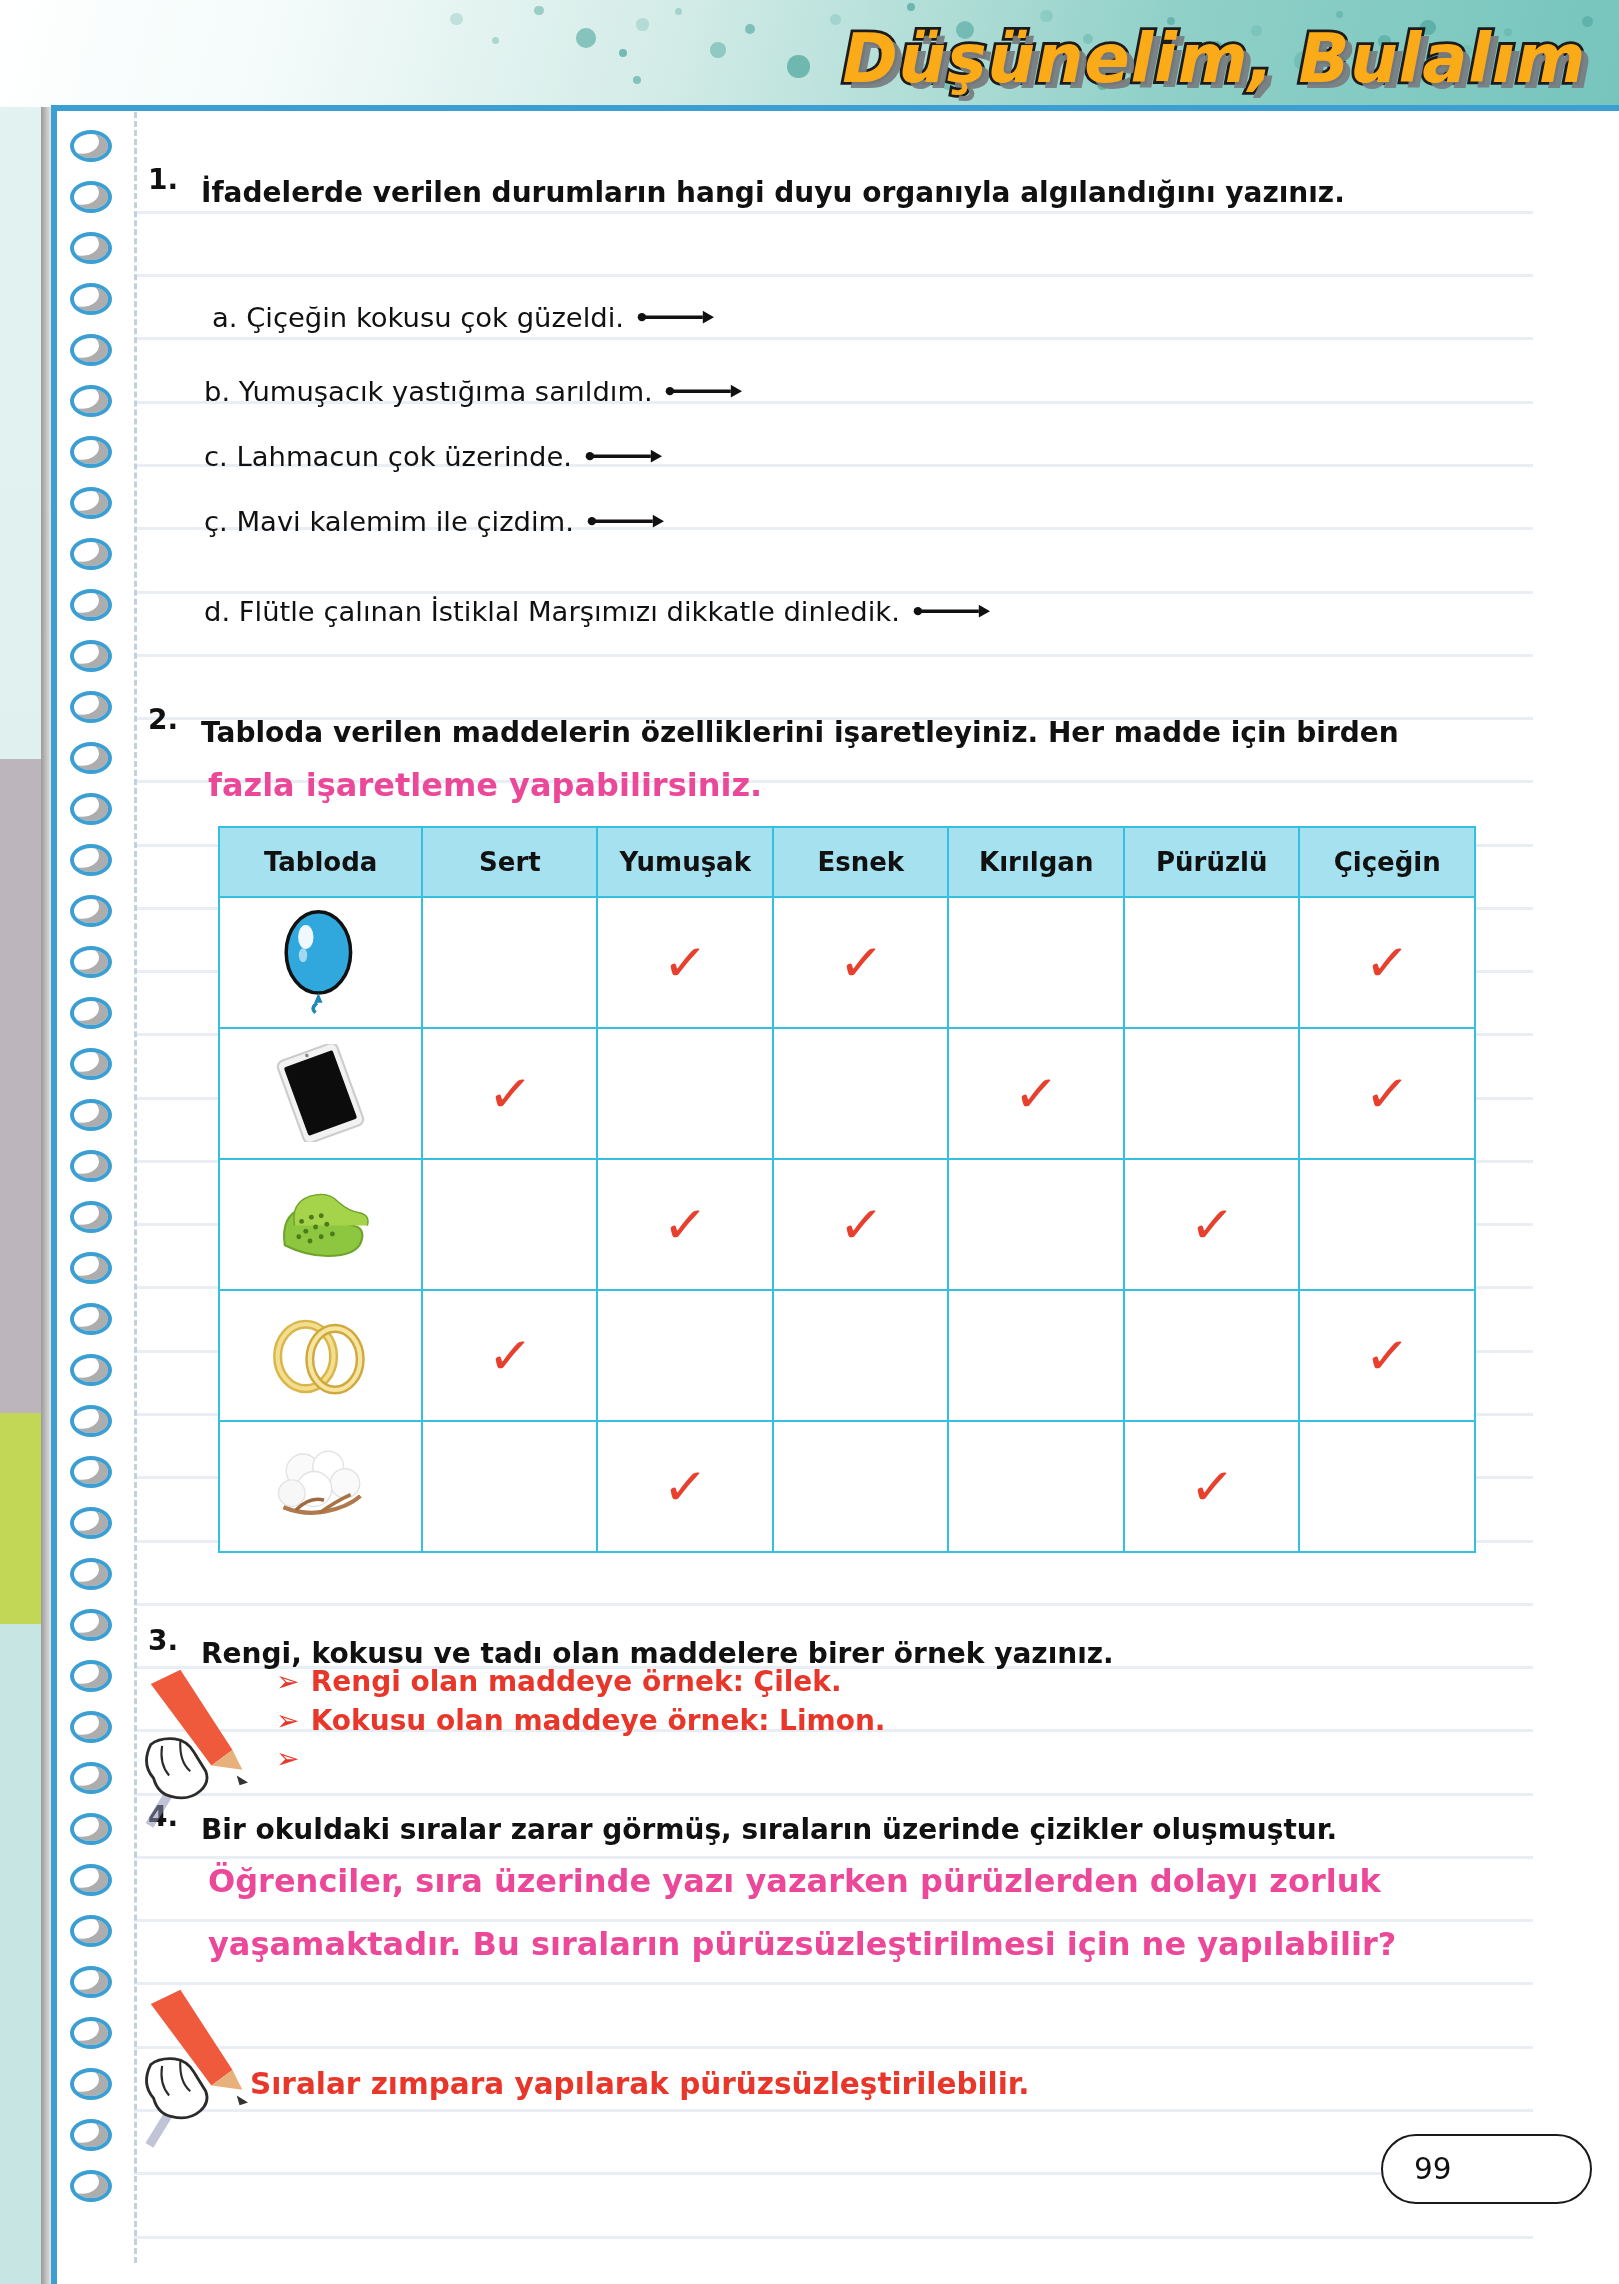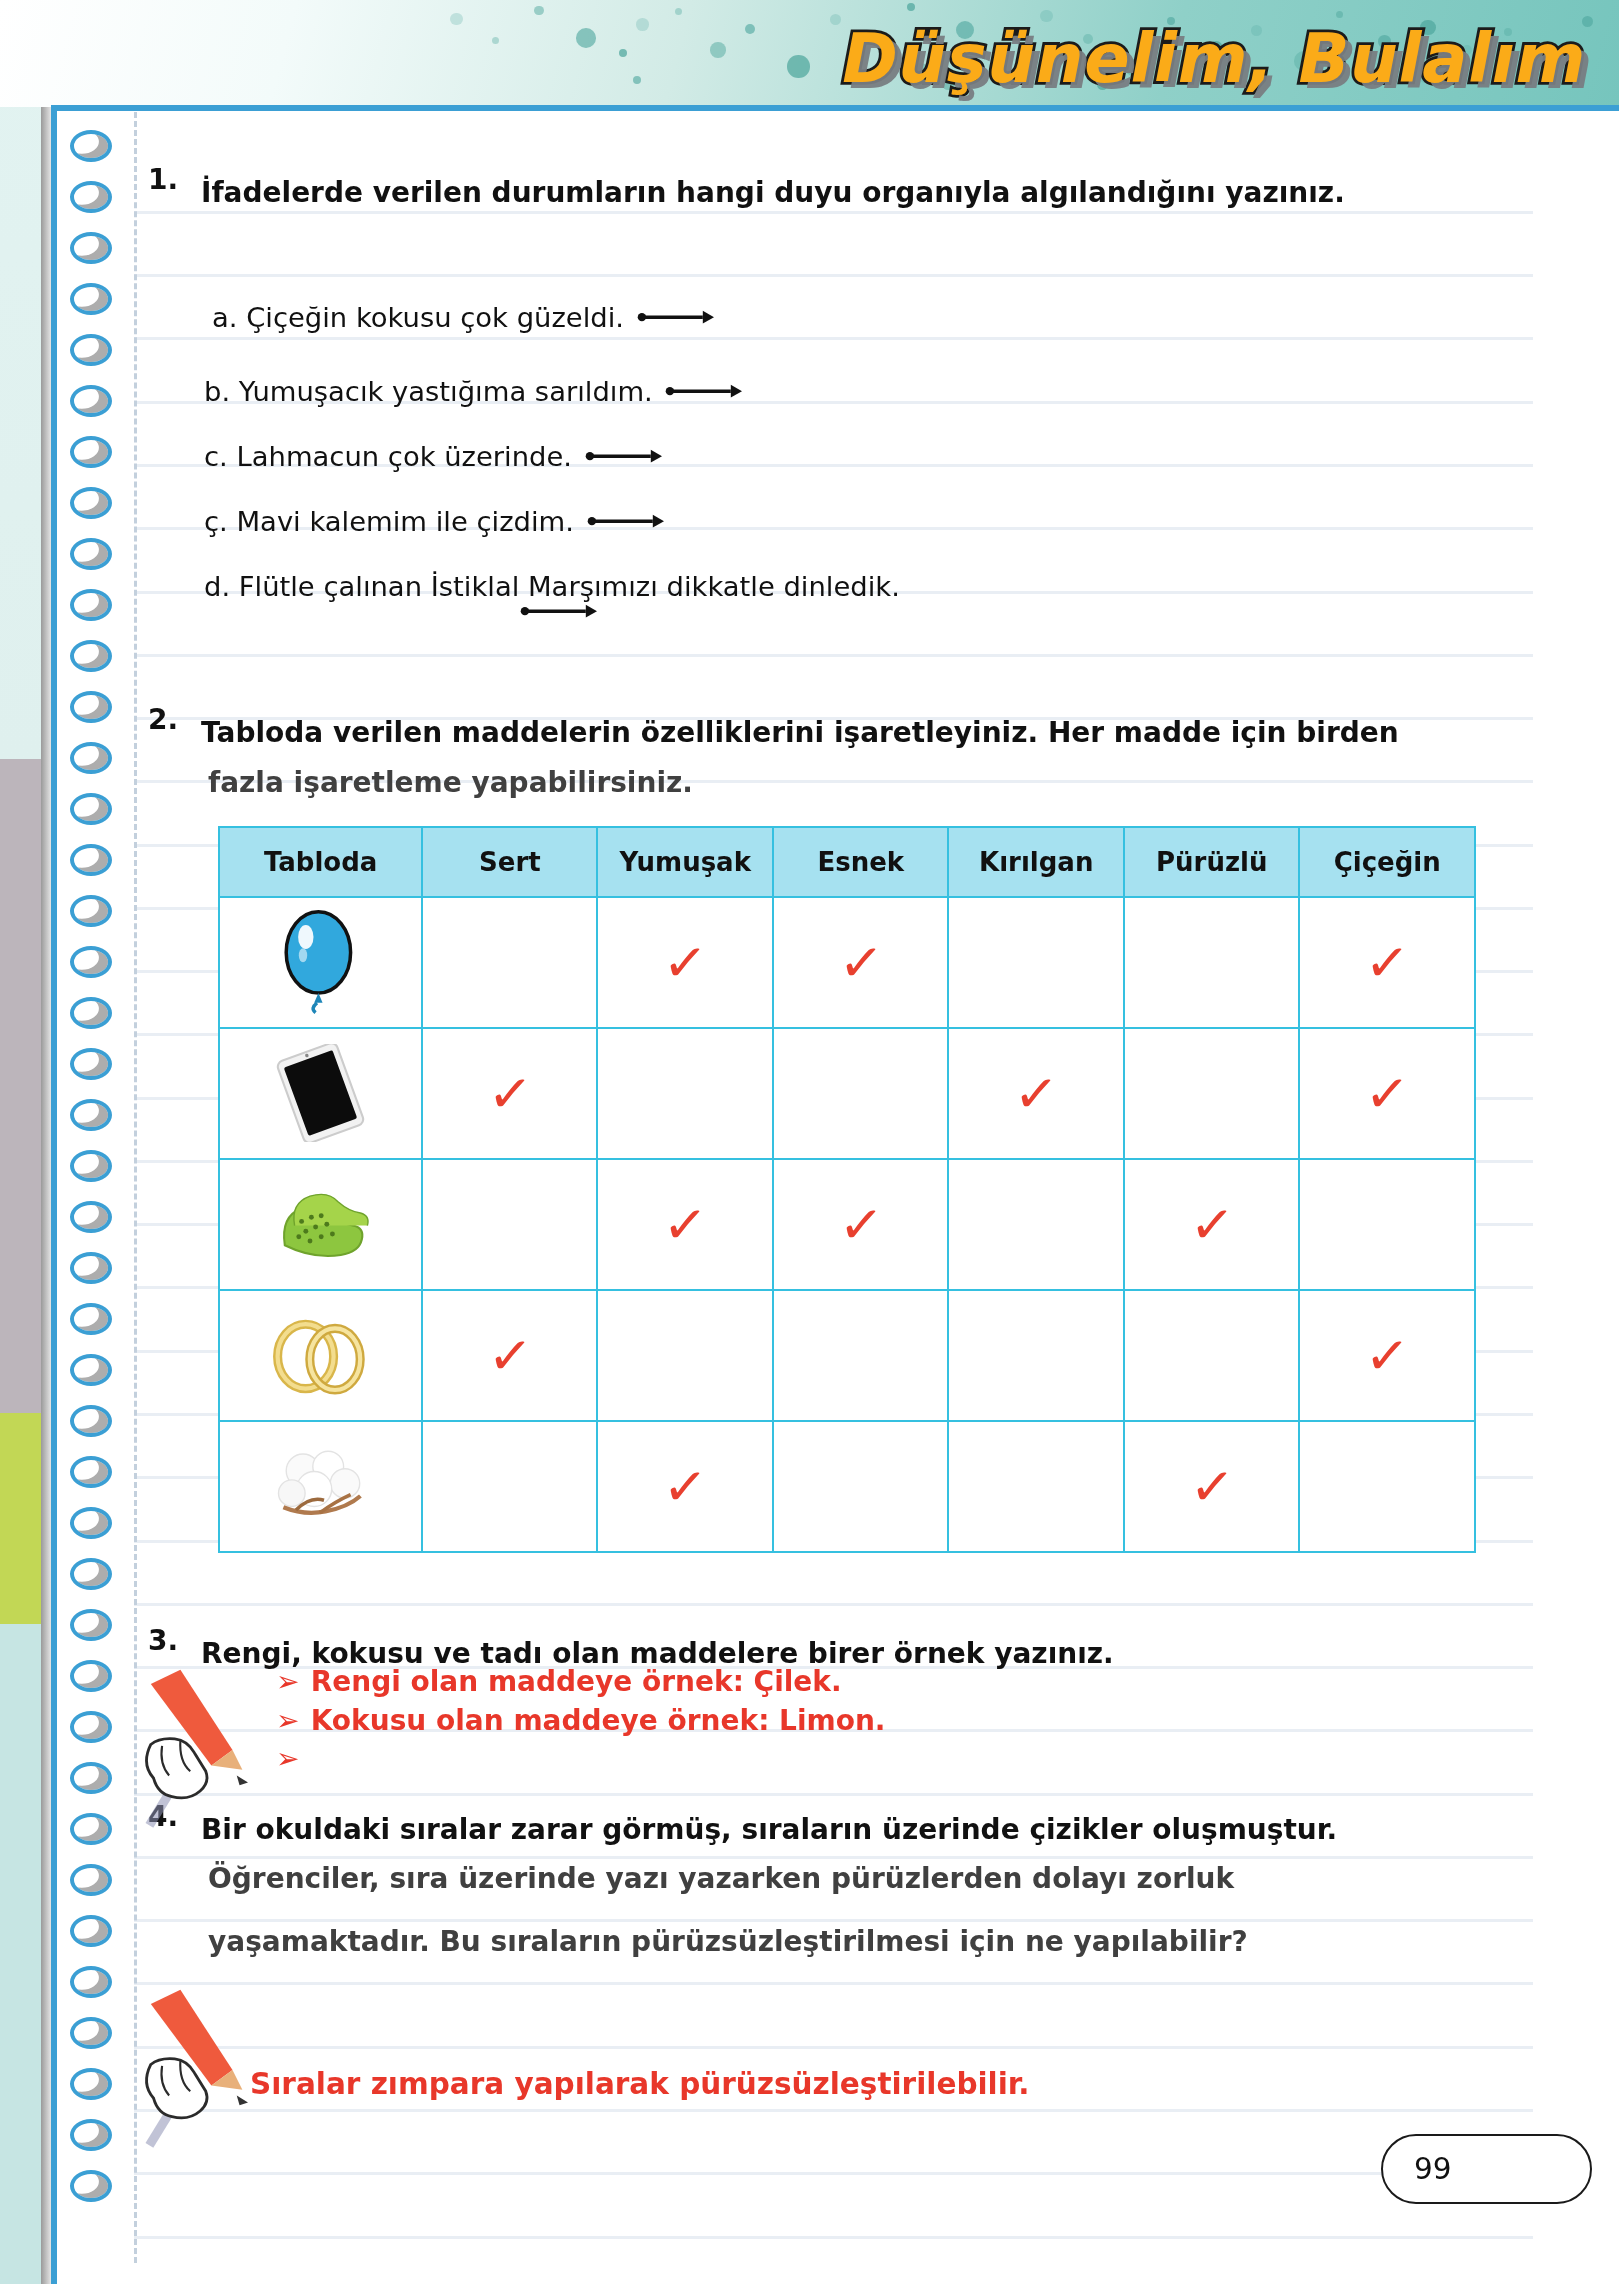--- a/index.html
+++ b/index.html
@@ -89,21 +89,21 @@
     width: 53px; flex: none;
   }
   .q-text {
     font-family: "DejaVu Sans", sans-serif;
     font-weight: bold; font-size: 28px; color: #111;
     line-height: 60px;
   }
   .q-line2 {
     position: absolute;
     font-family: "DejaVu Sans", sans-serif;
-    font-weight: bold; font-size: 28px; color: #404040;
+    font-weight: bold; font-size: 32px; color: #ec4899;
   }
 
   .sub-item {
     position: absolute;
     display: flex; align-items: center;
     font-family: "DejaVu Sans", sans-serif;
     font-size: 27.4px; color: #111; font-weight: 500;
   }
   .sub-label { white-space: nowrap; }
   .arrow { display: inline-flex; align-items: center; margin-left: 12.7px; }
@@ -340,21 +340,21 @@
       <span class="sub-label">ç. Mavi kalemim ile çizdim.</span>
       <span class="arrow">
         <svg width="77" height="18.3" viewBox="0 0 110 26">
             <circle cx="7" cy="13" r="6" fill="#111"></circle>
             <line x1="7" y1="13" x2="94" y2="13" stroke="#111" stroke-width="5"></line>
             <polygon points="94,4 110,13 94,22" fill="#111"></polygon>
           </svg>
       </span>
     </div>
 
-    <div class="sub-item" style="left:204px; top:571px;flex-direction:column;">
+    <div class="sub-item" style="left:204px; top:596px;">
       <span class="sub-label">d. Flütle çalınan İstiklal Marşımızı dikkatle dinledik.</span>
       <span class="arrow">
         <svg width="77" height="18.3" viewBox="0 0 110 26">
             <circle cx="7" cy="13" r="6" fill="#111"></circle>
             <line x1="7" y1="13" x2="94" y2="13" stroke="#111" stroke-width="5"></line>
             <polygon points="94,4 110,13 94,22" fill="#111"></polygon>
           </svg>
       </span>
     </div>
 

